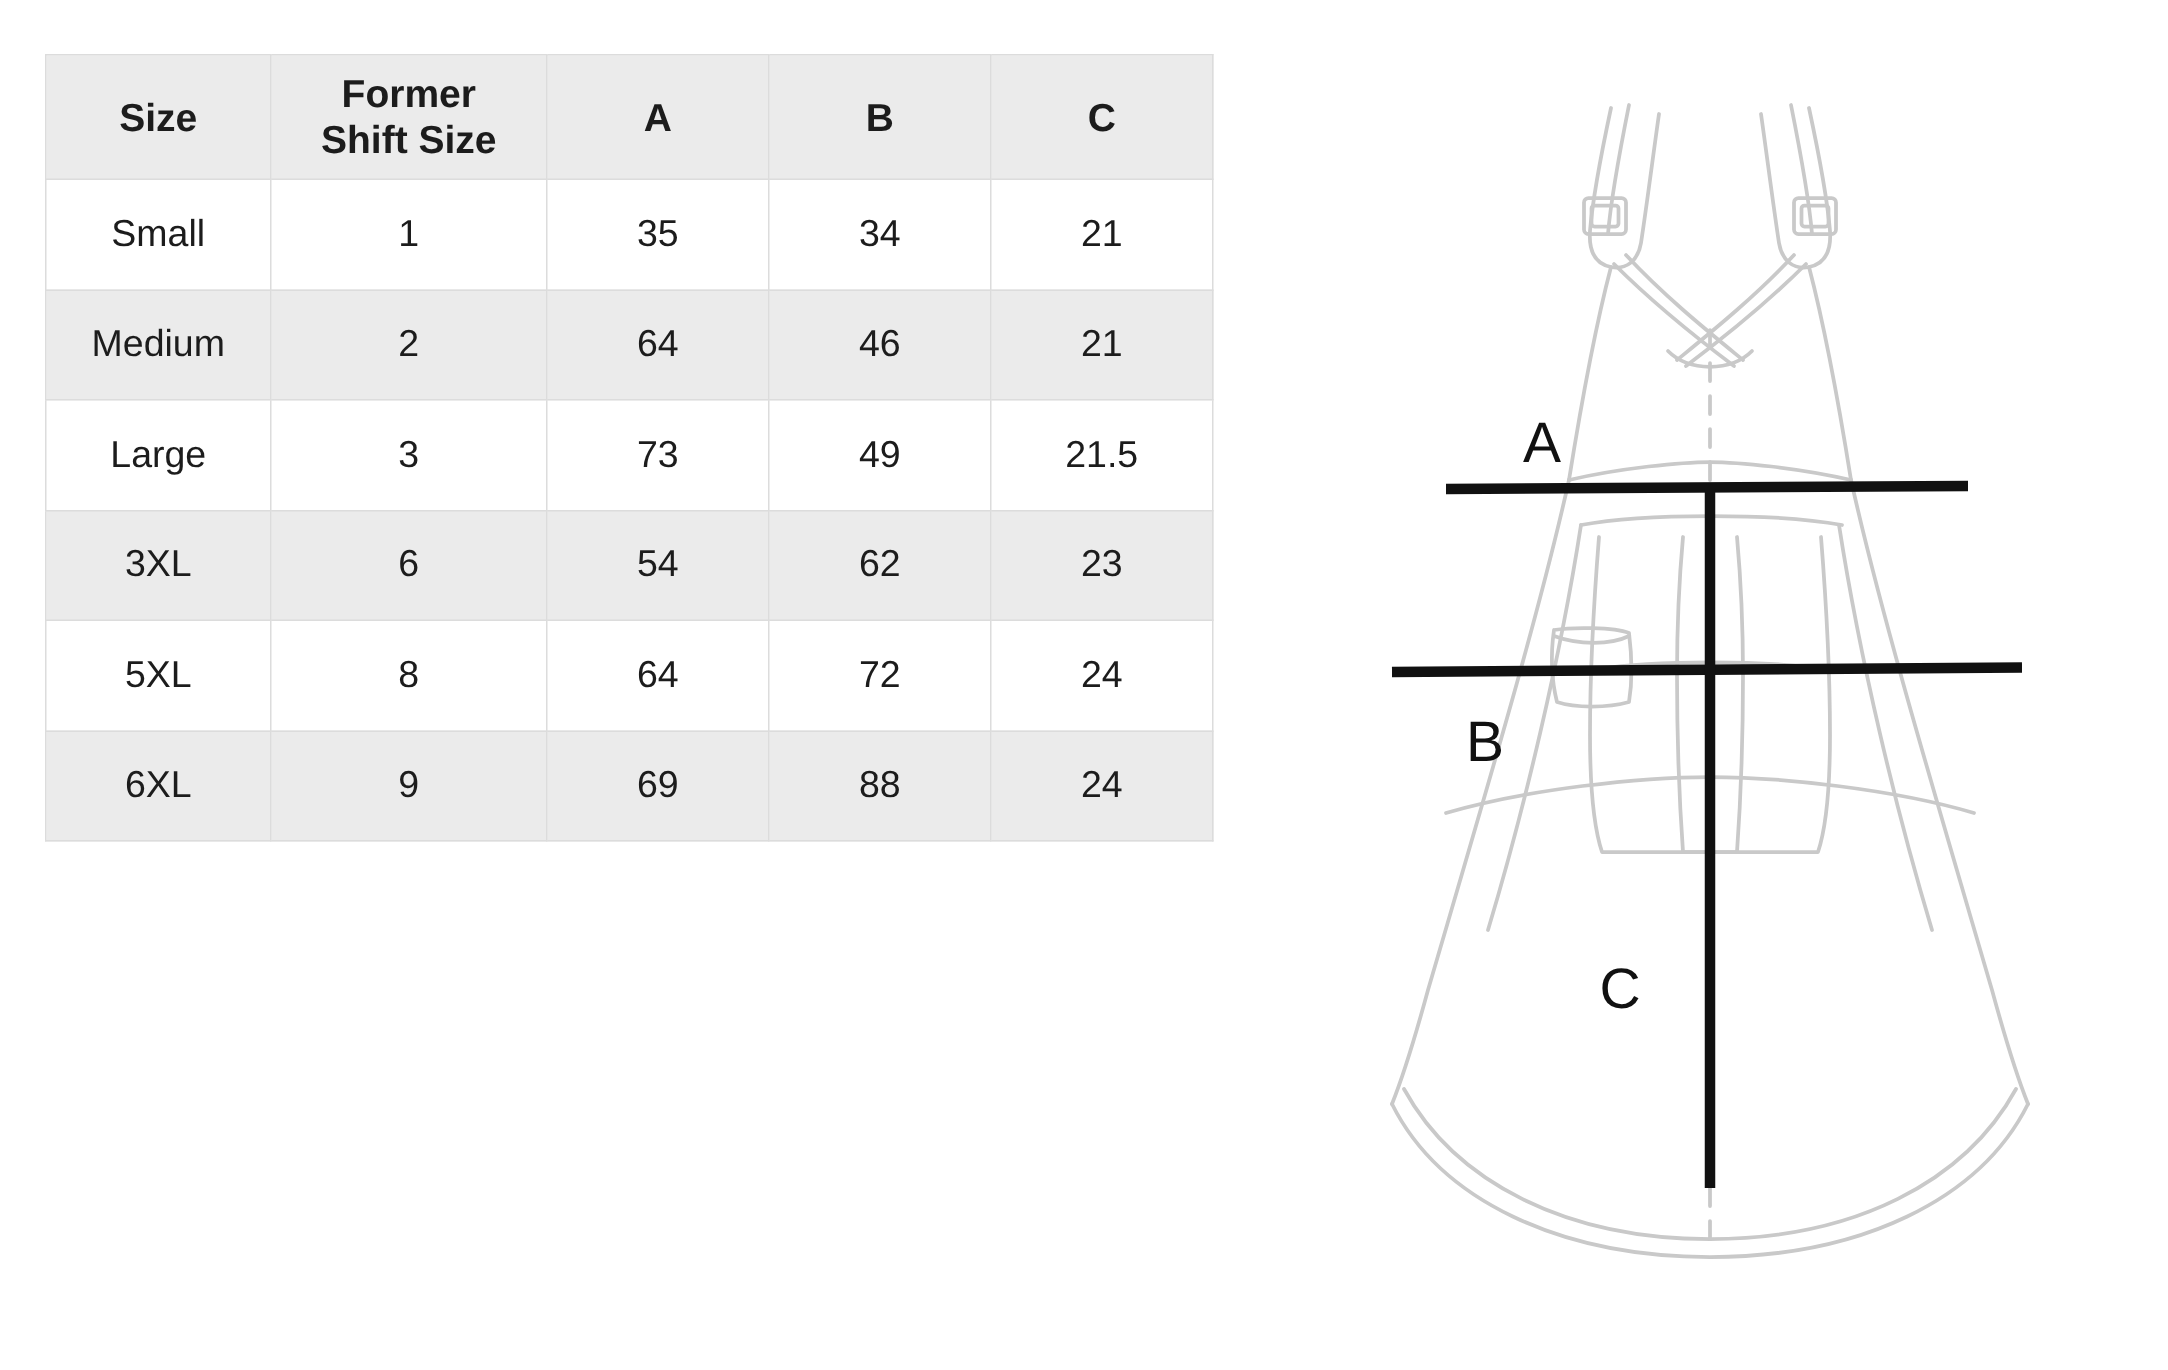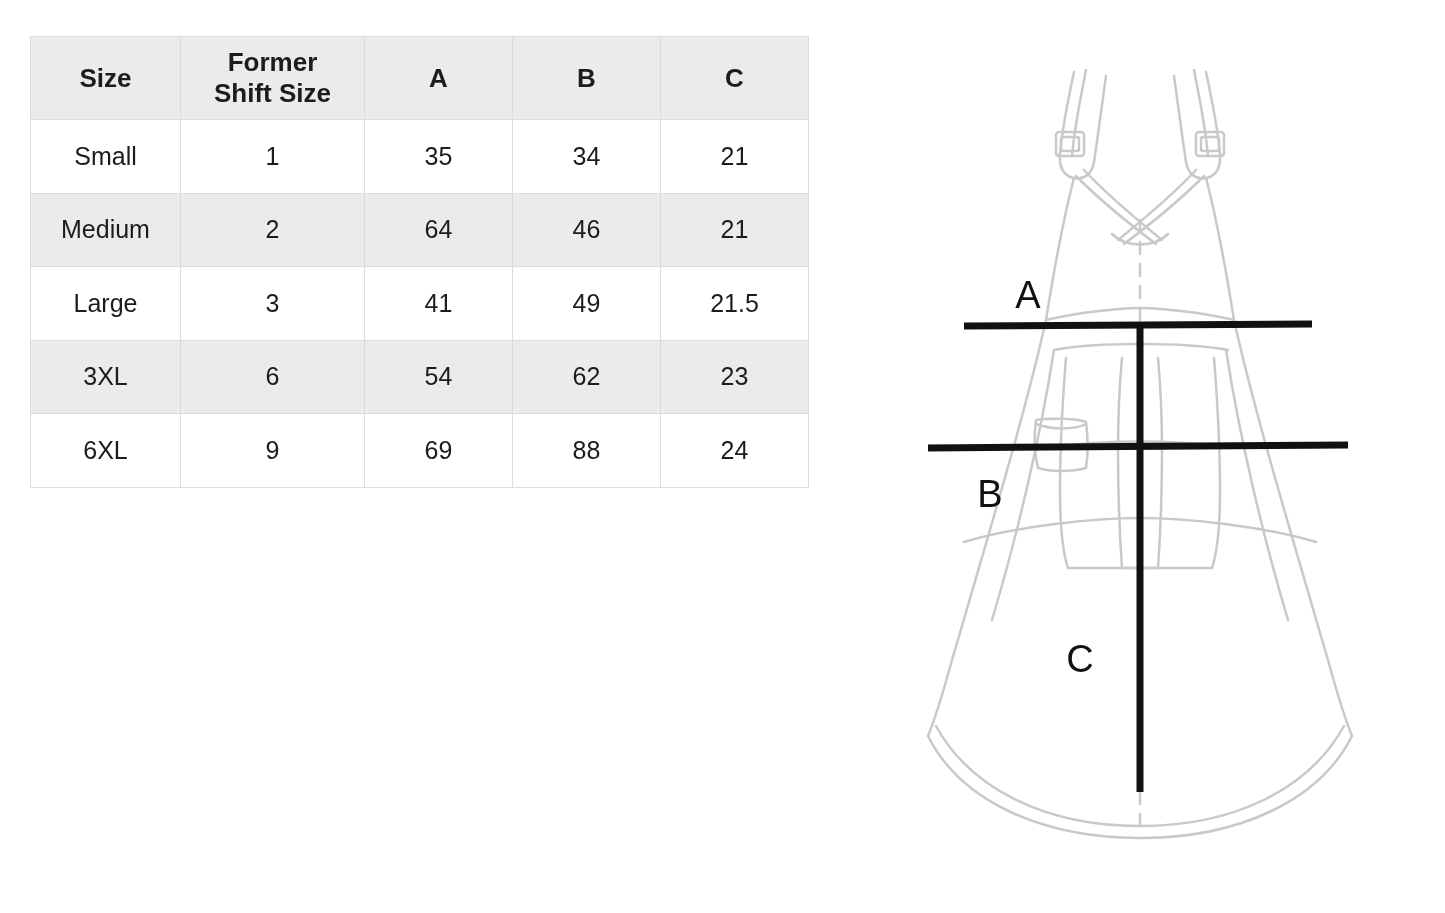--- a/index.html
+++ b/index.html
@@ -123,32 +123,39 @@
         <tr>
           <td>Medium</td>
           <td>2</td>
           <td>64</td>
           <td>46</td>
           <td>21</td>
         </tr>
         <tr>
           <td>Large</td>
           <td>3</td>
-          <td>41</td>
+          <td>73</td>
           <td>49</td>
           <td>21.5</td>
         </tr>
         <tr>
           <td>3XL</td>
           <td>6</td>
           <td>54</td>
           <td>62</td>
           <td>23</td>
         </tr>
         <tr>
+          <td>5XL</td>
+          <td>8</td>
+          <td>64</td>
+          <td>72</td>
+          <td>24</td>
+        </tr>
+        <tr>
           <td>6XL</td>
           <td>9</td>
           <td>69</td>
           <td>88</td>
           <td>24</td>
         </tr>
       </tbody>
     </table>
   </div>
 

